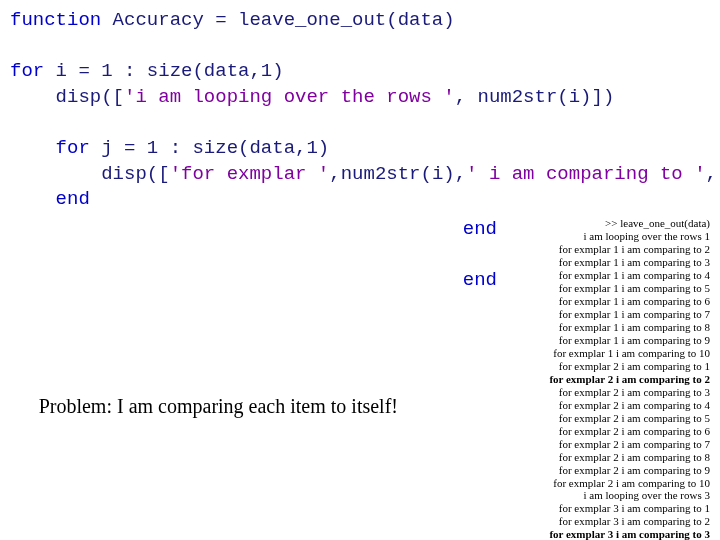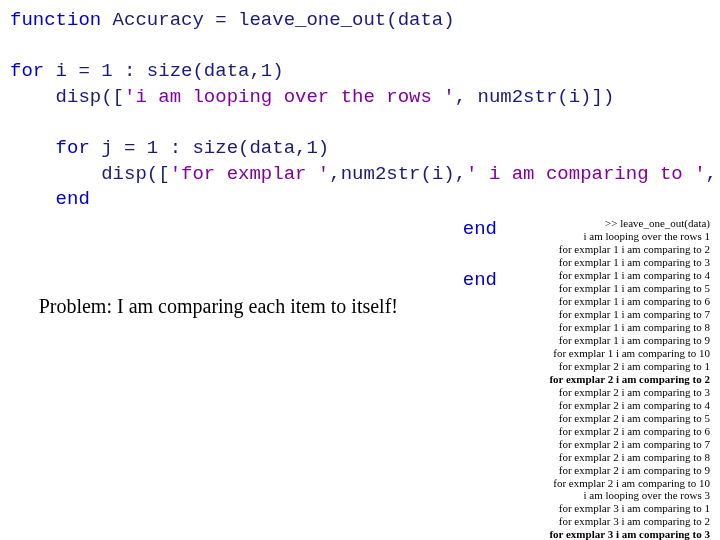--- a/index.html
+++ b/index.html
@@ -36,20 +36,21 @@
     line-height: 1.18;
     color: #000;
     padding-left: 8px;
   }
   .right-col div { white-space: nowrap; }
   .right-col .bold { font-weight: bold; }
   .problem {
     font-family: "Times New Roman", Times, serif;
     font-size: 20px;
     color: #000;
+    margin-top: 100px;
     margin-left: 28px;
     max-width: 360px;
     line-height: 1.25;
   }
 </style>
 </head>
 <body>
 
 <div class="code"><span class="kw">function</span><span> Accuracy = leave_one_out(data)</span>
 <span></span>

